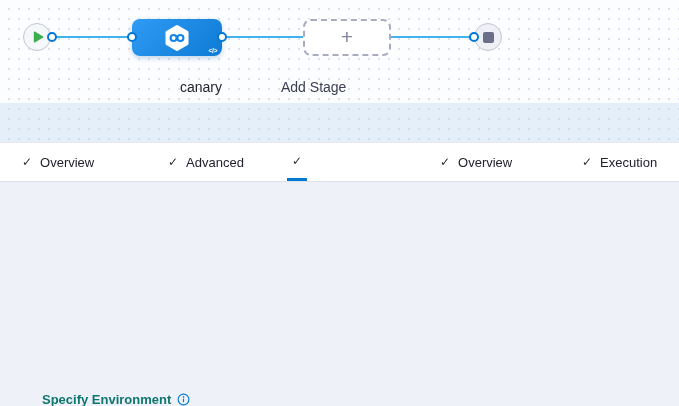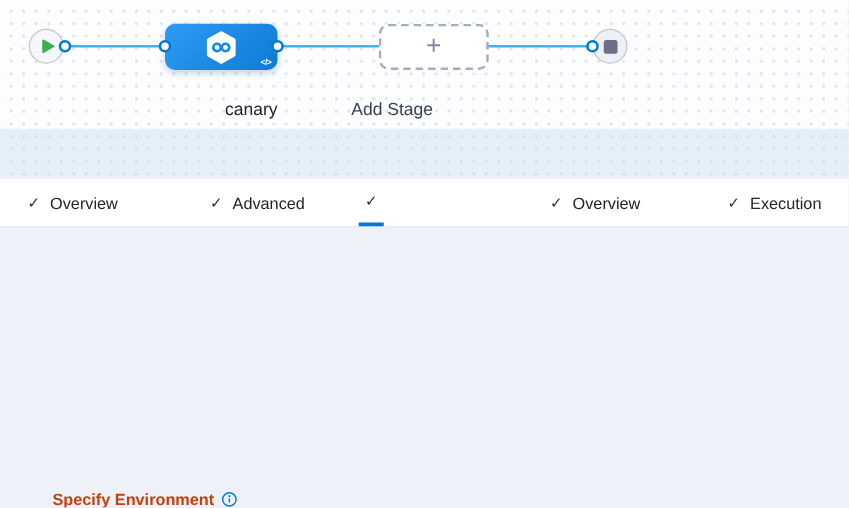--- a/index.html
+++ b/index.html
@@ -51,21 +51,21 @@
   .tab { position:absolute; top:0; bottom:0; display:flex; align-items:center; gap:8px;
          font-size:13px; color:#22222e; cursor:pointer; }
   .tab .check { font-size:12px; color:#2a2a35; }
   .tab.t-overview { left:22px; }  .tab.t-service { left:168px; }
   .tab.t-environment { left:287px; padding:0 5px; font-weight:bold; border-bottom:3px solid #0278d5; }
   .tab.t-execution { left:440px; } .tab.t-advanced { left:582px; }
 
   
   .content { position:absolute; left:0; top:182px; width:679px; height:224px; background:#eef2f8; }
   .field-label-row { position:absolute; left:42px; top:210px; display:flex; align-items:center; gap:6px; }
-  .field-label { font-size:13px; font-weight:bold; color:#c2410c; }
+  .field-label { font-size:13px; font-weight:bold; color:#0f766e; }
 </style>
 </head>
 <body>
 
 <div class="screen">
 
   <div class="canvas">
     <div class="canvas-band"></div>
 
     <div class="edge e1"></div>

